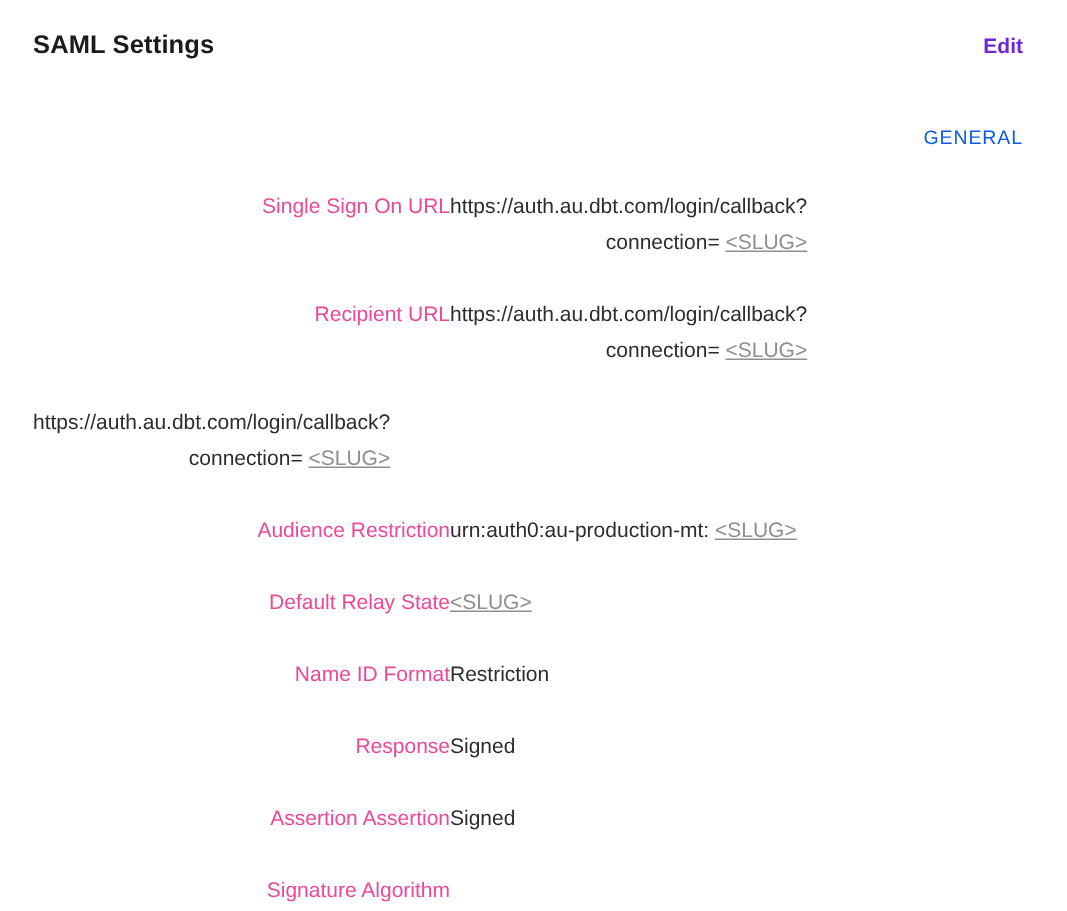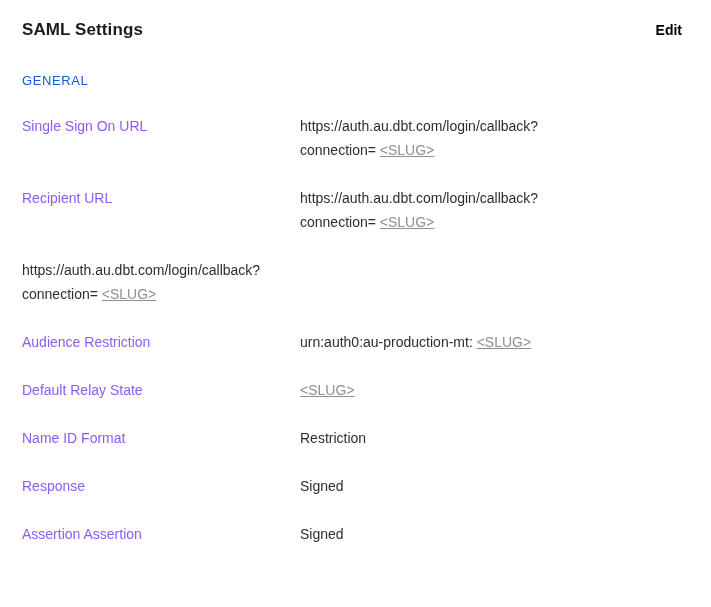--- a/index.html
+++ b/index.html
@@ -7,64 +7,65 @@
   body {
     font-family: "Liberation Sans", "DejaVu Sans", sans-serif;
     color: #1f1f1f;
   }
   .panel {
     width: 711px;
     height: 607px;
     background: #ffffff;
     padding: 18px 29px 0 22px;
     overflow: hidden;
+    text-align: right;
   }
   .header-row {
     display: flex;
     justify-content: space-between;
     align-items: flex-start;
     height: 24px;
     line-height: 24px;
   }
   .page-title {
     font-size: 17px;
     font-weight: 700;
     color: #1b1b1b;
     letter-spacing: 0.1px;
     line-height: 24px;
   }
   .edit-link {
     font-size: 14px;
     font-weight: 700;
-    color: #000000;
+    color: #6d28d9;
     line-height: 24px;
     text-decoration: none;
     cursor: pointer;
   }
   .section-header {
-    margin-top: 31px;
+    margin-top: 42px;
     font-size: 13px;
     font-weight: 500;
     letter-spacing: 0.6px;
     color: #0d5be5;
     line-height: 16px;
   }
   .rows {
     margin-top: 25px;
   }
   .row {
     display: flex;
     align-items: flex-start;
     margin-bottom: 24px;
   }
   .row-label {
     width: 278px;
     flex-shrink: 0;
     font-size: 14px;
-    color: #8b5cf6;
+    color: #ec4899;
     line-height: 24px;
   }
   .row-value {
     font-size: 14px;
     color: #2d2d2d;
     line-height: 24px;
   }
   .value-line { line-height: 24px; }
   .slug { color: #8f8f8f; text-decoration: underline; }
 </style>
@@ -134,16 +135,17 @@
     </div>
 
     <div class="row">
       <div class="row-label">Assertion Assertion</div>
       <div class="row-value">
         <div class="value-line"><span>Signed</span></div>
       </div>
     </div>
 
     <div class="row">
+      <div class="row-label">Signature Algorithm</div>
     </div>
 
   </div>
 </div>
 
 </body></html>

